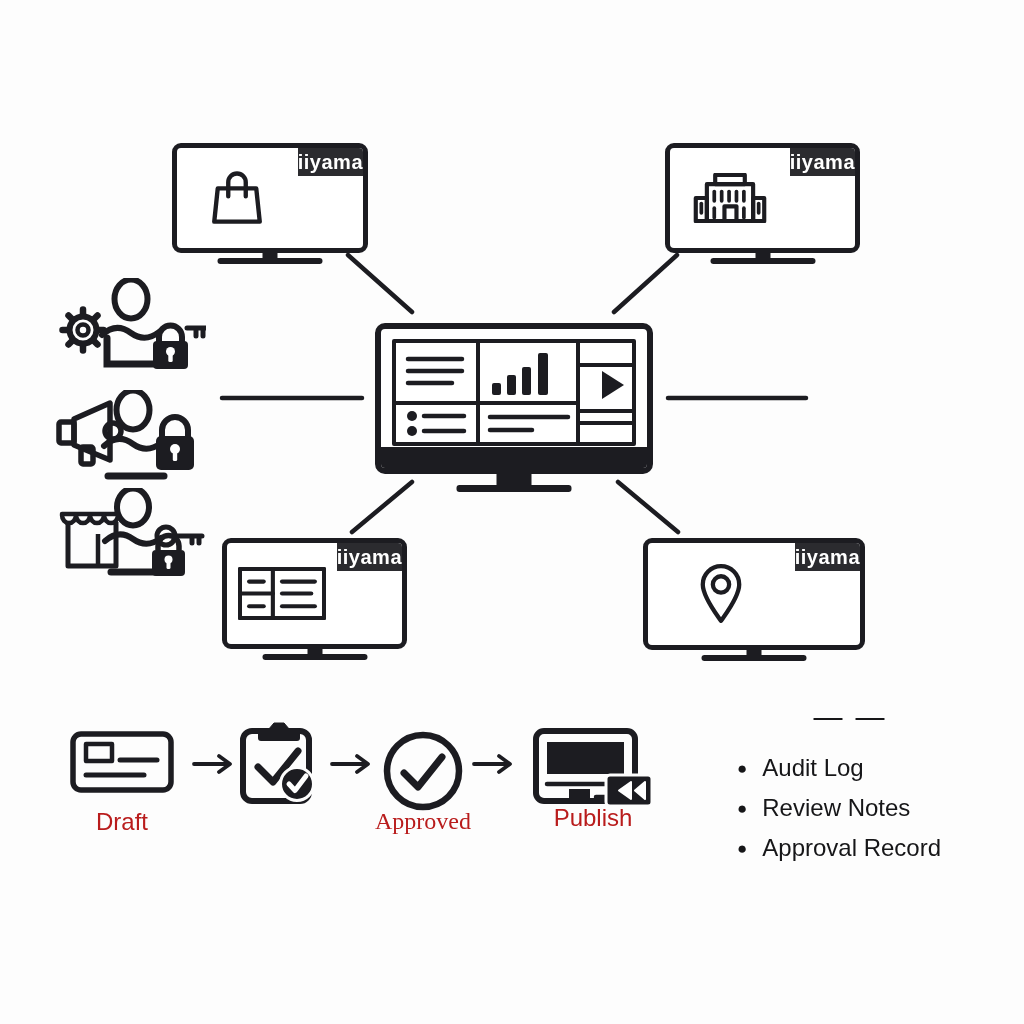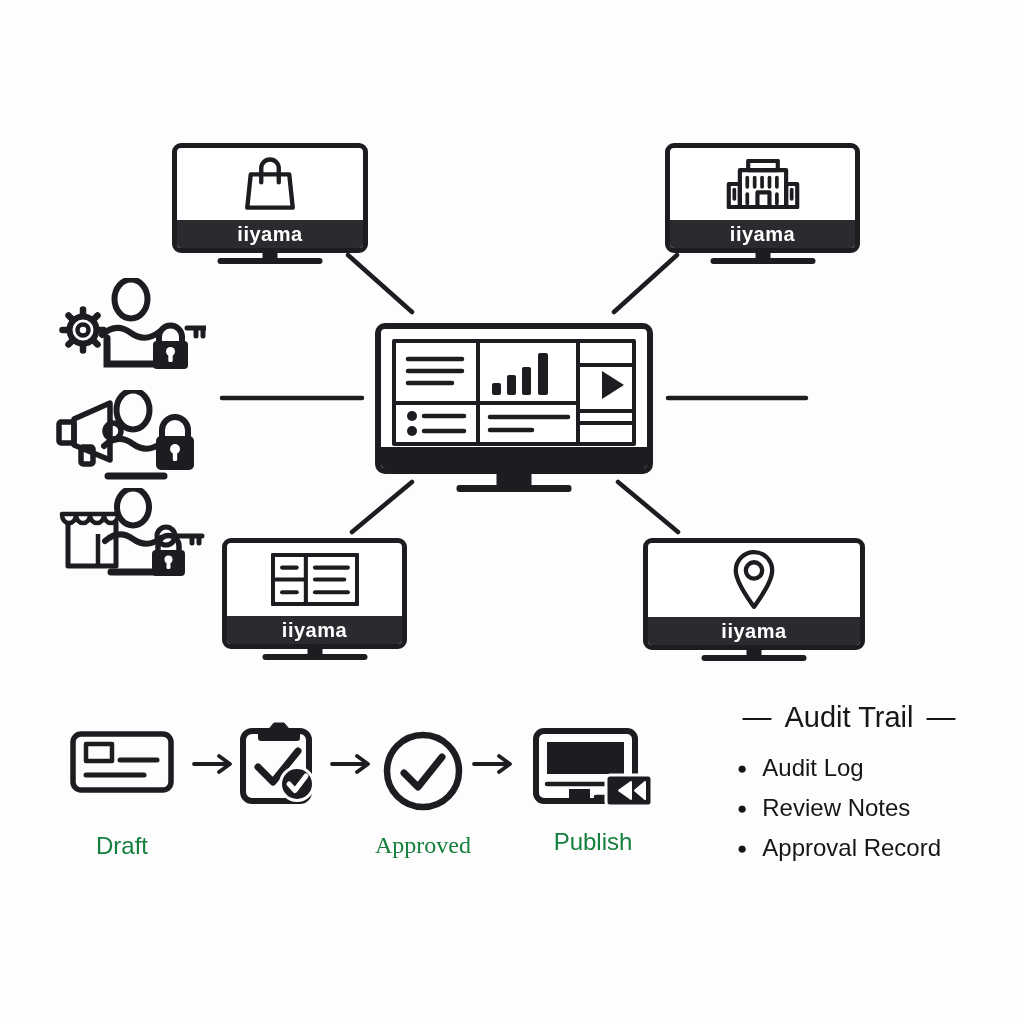--- a/index.html
+++ b/index.html
@@ -7,37 +7,37 @@
           font-family:"Liberation Sans",sans-serif;color:#1c1c21;}
   .abs{position:absolute;}
   svg{display:block;}
 
   
   #connections{position:absolute;left:0;top:0;width:1024px;height:1024px;pointer-events:none;}
 
   
   .monitor{position:absolute;}
   .mon-frame{width:100%;height:100%;box-sizing:border-box;border:5px solid #1c1c21;border-radius:9px;
-             background:#ffffff;display:flex;flex-direction:column;overflow:hidden;}
+             background:#ffffff;display:flex;flex-direction:row;overflow:hidden;}
   .mon-screen{flex:1;display:flex;align-items:center;justify-content:center;}
   .mon-bar{height:28px;background:#2b2b2f;display:flex;align-items:center;justify-content:center;}
   .mon-bar span{color:#ffffff;font-weight:bold;font-size:20px;letter-spacing:.5px;line-height:1;}
   .mon-neck{position:absolute;left:50%;transform:translateX(-50%);width:15px;height:8px;background:#1c1c21;}
   .mon-base{position:absolute;left:50%;transform:translateX(-50%);width:105px;height:6px;background:#1c1c21;border-radius:3px;}
 
   
   .hub-frame{box-sizing:border-box;width:278px;height:151px;border:6px solid #1c1c21;border-radius:10px;
              background:#ffffff;display:flex;flex-direction:column;overflow:hidden;}
   .hub-screen{flex:1;display:flex;align-items:flex-start;justify-content:center;padding-top:10px;}
   .hub-bezel{height:21px;background:#1c1c21;}
   .hub-neck{position:absolute;left:50%;transform:translateX(-50%);width:35px;height:13px;background:#1c1c21;}
   .hub-base{position:absolute;left:50%;transform:translateX(-50%);width:115px;height:7px;background:#1c1c21;border-radius:3px;}
 
   
-  .wf-label{position:absolute;width:110px;text-align:center;font-size:24px;color:#15803d;margin-top:24px;}
+  .wf-label{position:absolute;width:110px;text-align:center;font-size:24px;color:#b91c1c;}
 
   
   .audit-head{position:absolute;left:712px;top:701px;width:274px;display:flex;align-items:center;
               justify-content:center;gap:13px;font-size:29px;color:#161618;}
   .audit-item{display:flex;align-items:center;gap:15px;height:40px;font-size:24px;color:#161618;}
   .audit-item .bullet{font-size:17px;line-height:1;}
 </style>
 </head>
 <body>
 
@@ -318,21 +318,20 @@
       <path d="M63,69 H72" stroke="#1c1c21" stroke-width="4.5" stroke-linecap="round"></path>
       <rect x="73" y="47" width="46" height="31" rx="4" fill="#1c1c21" stroke="#fdfdfd" stroke-width="3"></rect>
       <path d="M98,54 L86,62.5 L98,71 Z" fill="#ffffff" stroke="#ffffff" stroke-width="2" stroke-linejoin="round"></path>
       <path d="M112,54 L102,62.5 L112,71 Z" fill="#ffffff" stroke="#ffffff" stroke-width="2" stroke-linejoin="round"></path>
     </svg>
   </div>
   <div class="wf-label" style="left:538px;top:804px;">Publish</div>
 
   <div class="audit-head">
     <span>—</span>
-    <span>Audit Trail</span>
     <span>—</span>
   </div>
 
   <div class="abs" style="left:737px;top:748px;">
     <div class="audit-item">
       <span class="bullet">●</span>
       <span>Audit Log</span>
     </div>
     <div class="audit-item">
       <span class="bullet">●</span>

